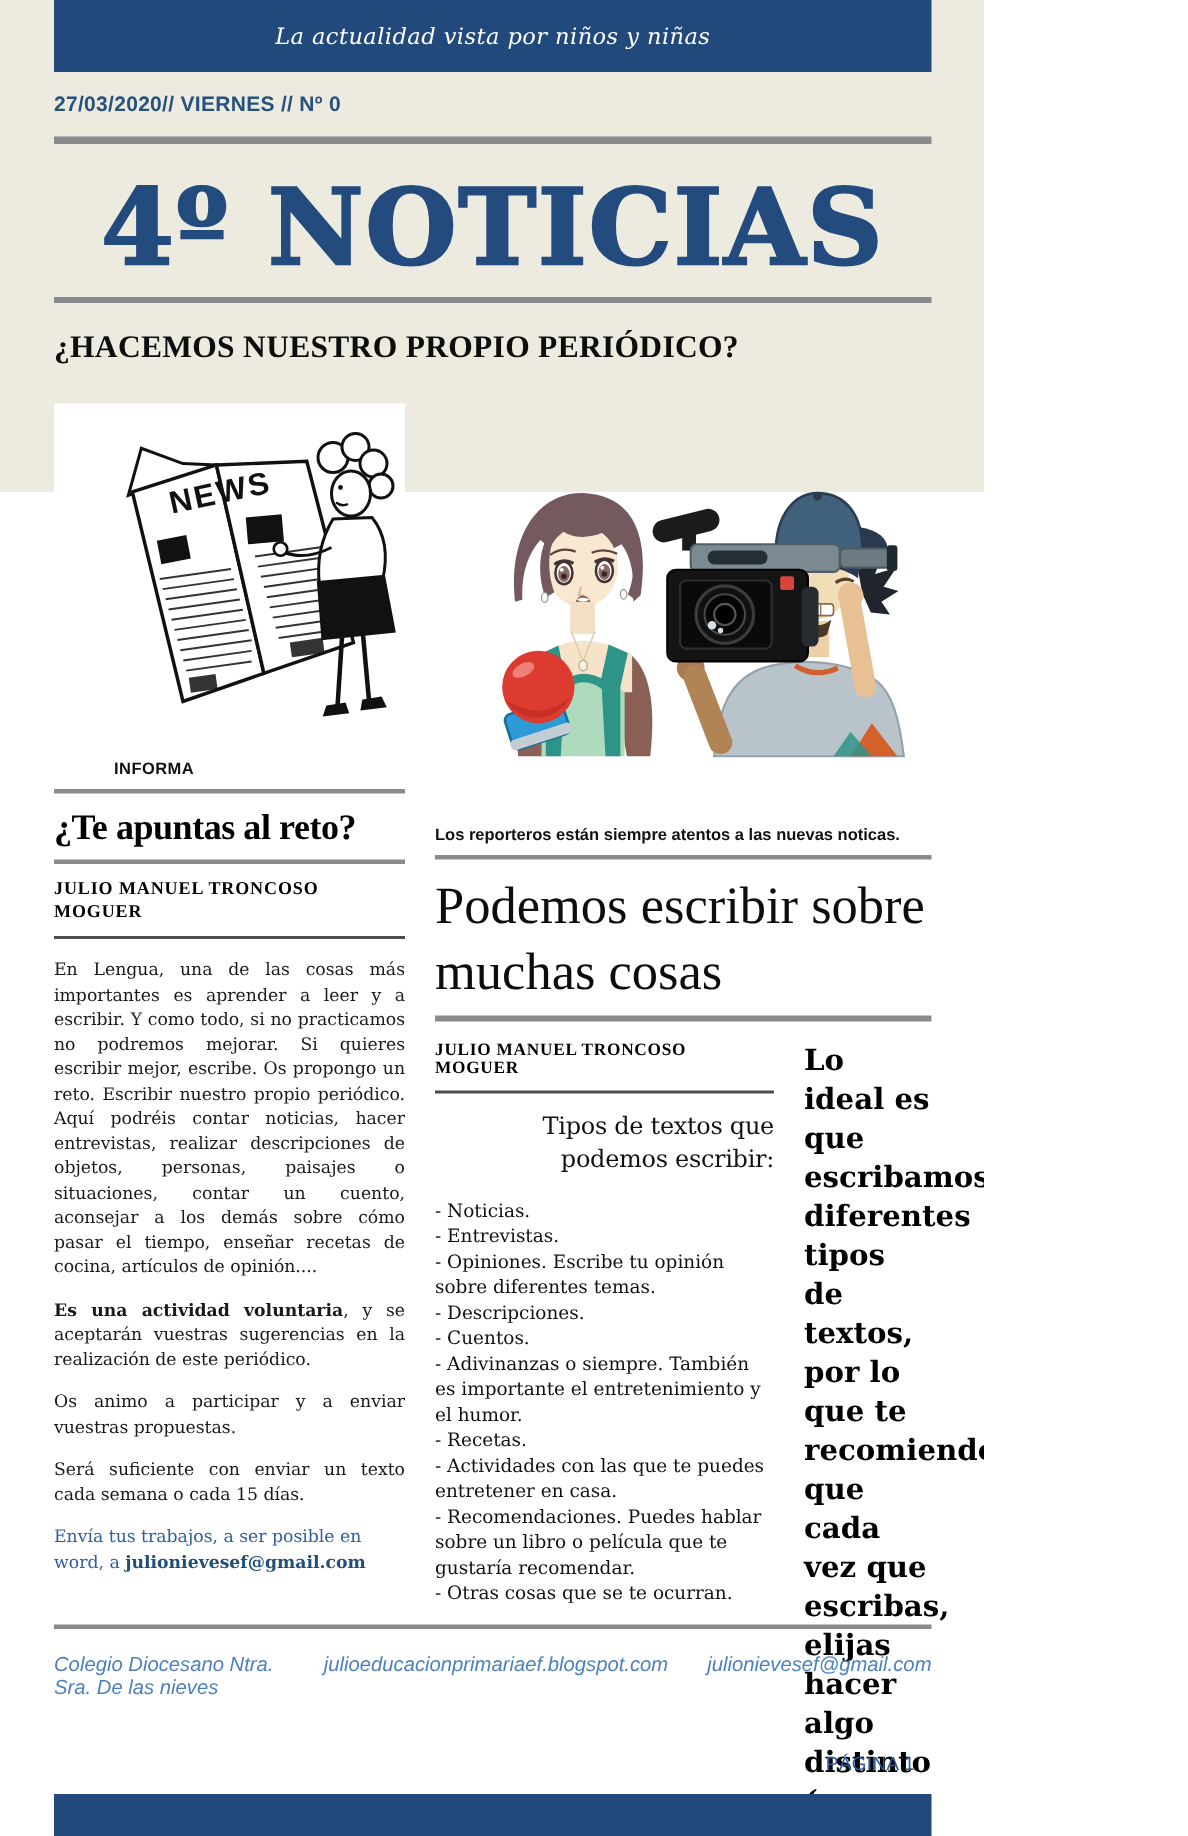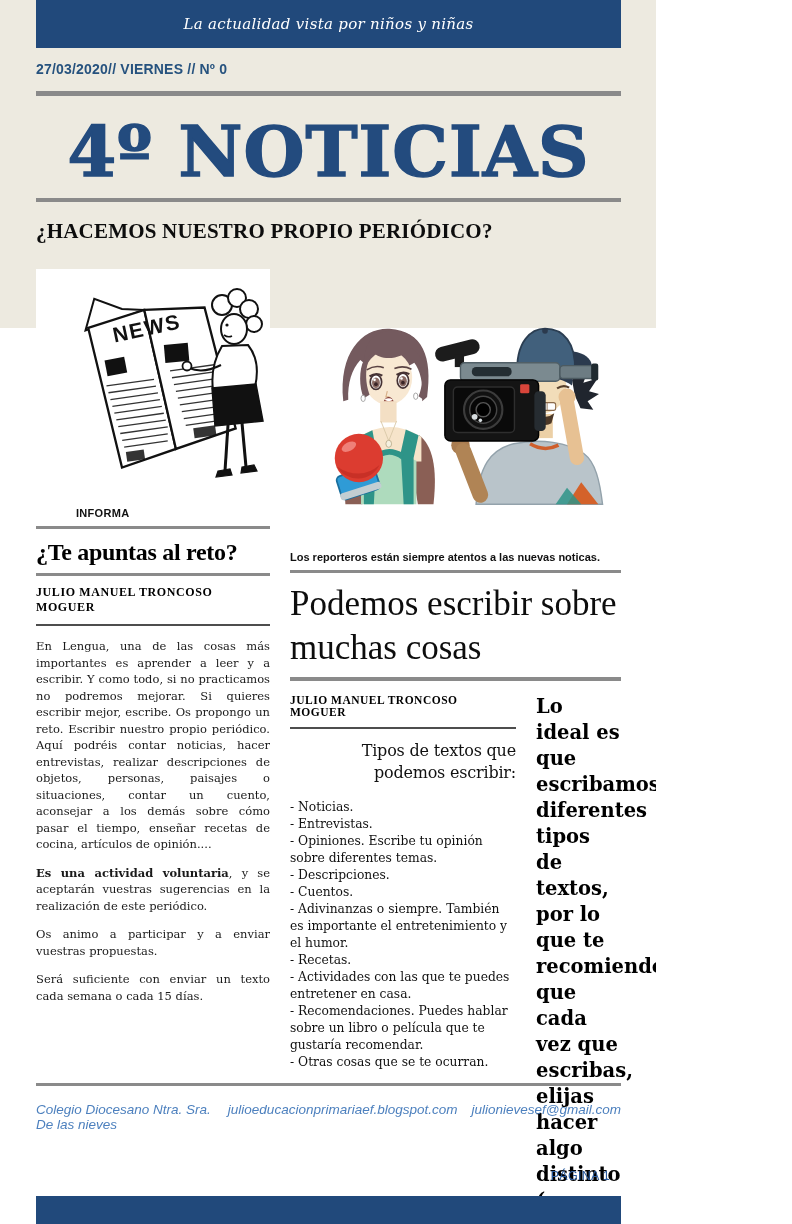--- a/index.html
+++ b/index.html
@@ -49,21 +49,21 @@
   .byline-sm{font-family:"Liberation Serif",serif;font-weight:bold;font-size:11.5px;letter-spacing:.5px;color:#000;}
   .subhead{font-family:"DejaVu Serif","Liberation Serif",serif;font-size:16px;line-height:22px;
            margin-top:11px;letter-spacing:-0.2px;color:#111;text-align:right;}
   .list{font-family:"DejaVu Serif","Liberation Serif",serif;font-size:12.3px;line-height:17px;margin-top:15px;color:#111;}
   .pull-quote{font-family:"DejaVu Serif","Liberation Serif",serif;font-weight:bold;font-size:19.5px;
               line-height:26px;color:#000;}
 
   
   .footer{position:absolute;left:36px;right:35px;top:1083px;bottom:0;}
   .footer-rule{height:3px;background:#8A8A8A;}
-  .footer-row{display:flex;gap:14px;margin-top:16px;color:#4D80BE;font-style:italic;font-size:13.5px;}
+  .footer-row{display:flex;gap:26px;margin-top:16px;color:#4D80BE;font-style:italic;font-size:13.5px;}
   .page-label{position:absolute;right:11px;top:86px;color:#2B5C9E;font-weight:normal;font-size:12.5px;letter-spacing:.3px;}
   .bottom-bar{position:absolute;left:0;right:0;bottom:0;height:28px;background:#21497B;}
 </style>
 </head>
 <body>
 
 <div class="page">
   <div class="cream-band"></div>
   <div class="inner">
 
@@ -116,20 +116,21 @@
         <div class="kicker">INFORMA</div>
         <div class="rule rule-3"></div>
         <div class="left-title">¿Te apuntas al reto?</div>
         <div class="rule rule-3"></div>
         <div class="byline">JULIO MANUEL TRONCOSO MOGUER</div>
         <div class="rule-byline"></div>
         <div class="body-text">En Lengua, una de las cosas más importantes es aprender a leer y a escribir. Y como todo, si no practicamos no podremos mejorar. Si quieres escribir mejor, escribe. Os propongo un reto. Escribir nuestro propio periódico. Aquí podréis contar noticias, hacer entrevistas, realizar descripciones de objetos, personas, paisajes o situaciones, contar un cuento, aconsejar a los demás sobre cómo pasar el tiempo, enseñar recetas de cocina, artículos de opinión....</div>
         <div class="body-text"><b>Es una actividad voluntaria</b><span>, y se aceptarán vuestras sugerencias en la realización de este periódico.</span></div>
         <div class="body-text">Os animo a participar y a enviar vuestras propuestas.</div>
         <div class="body-text">Será suficiente con enviar un texto cada semana o cada 15 días.</div>
+        <div class="body-text cta"><span>Envía tus trabajos, a ser posible en word, a </span><b>julionievesef@gmail.com</b></div>
       </div>
 
       <div class="col-right">
         <div class="photo-box">
           <svg width="100%" height="275" viewBox="0 0 466 275">
 
             <g>
               <path d="M78,275 C74,220 82,190 100,176 L116,202 L102,275 Z" fill="#8a5f55"></path>
               <path d="M202,275 C208,222 200,192 182,178 L168,202 L180,275 Z" fill="#8a5f55"></path>
               <path d="M75,130 C68,60 103,26 140,28 C187,31 201,68 193,124 L186,130 C188,104 183,86 175,76 C150,91 116,89 99,72 C87,85 81,104 82,128 Z" fill="#745a5e"></path>

